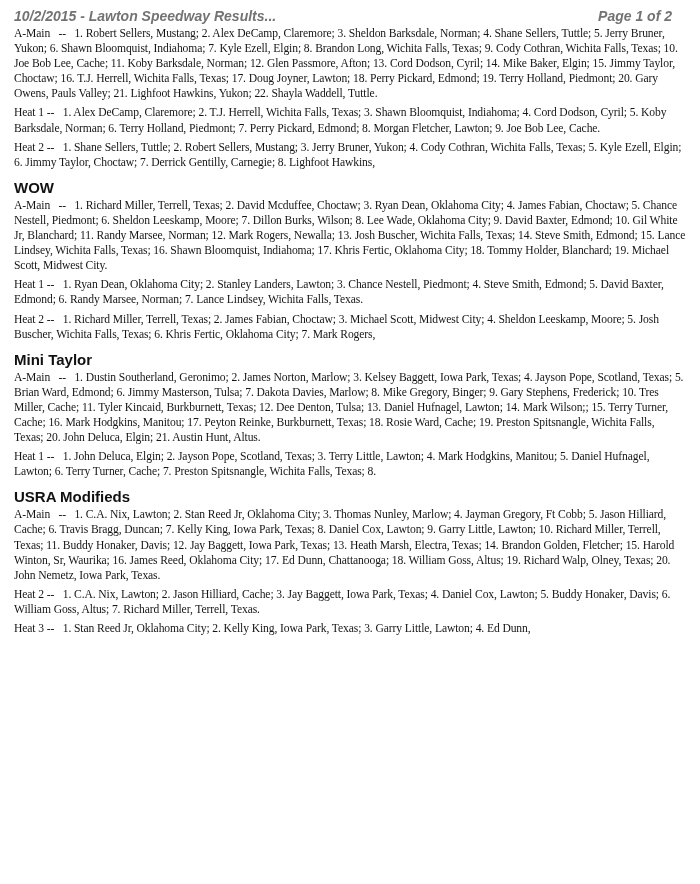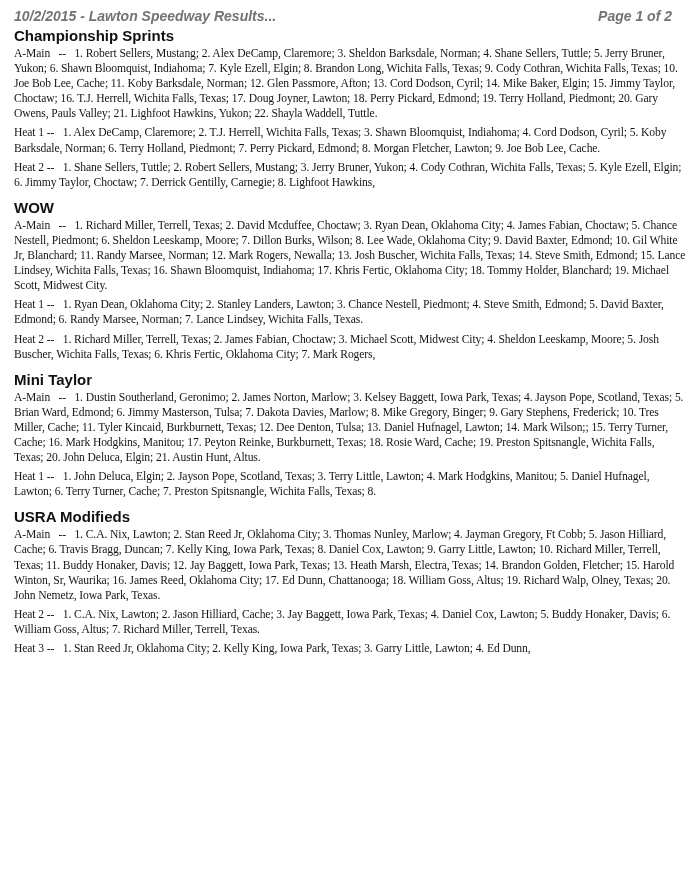--- a/index.html
+++ b/index.html
@@ -30,21 +30,20 @@
 <body>
 
 <div class="header">
   <span>10/2/2015 - Lawton Speedway Results...</span>
   <span class="page-no">Page 1 of   2</span>
 </div>
 
 <div class="content">
 
   <div class="section">
-    <h2 class="section-title">Championship Sprints</h2>
     <p class="race"><span class="race-label">A-Main   --   </span><span>1. Robert Sellers, Mustang; 2. Alex DeCamp, Claremore; 3. Sheldon Barksdale, Norman; 4. Shane Sellers, Tuttle; 5. Jerry Bruner, Yukon; 6. Shawn Bloomquist, Indiahoma; 7. Kyle Ezell, Elgin; 8. Brandon Long, Wichita Falls, Texas; 9. Cody Cothran, Wichita Falls, Texas; 10. Joe Bob Lee, Cache; 11. Koby Barksdale, Norman; 12. Glen Passmore, Afton; 13. Cord Dodson, Cyril; 14. Mike Baker, Elgin; 15. Jimmy Taylor, Choctaw; 16. T.J. Herrell, Wichita Falls, Texas; 17. Doug Joyner, Lawton; 18. Perry Pickard, Edmond; 19. Terry Holland, Piedmont; 20. Gary Owens, Pauls Valley; 21. Lighfoot Hawkins, Yukon; 22. Shayla Waddell, Tuttle.</span></p>
     <p class="race"><span class="race-label">Heat 1 --   </span><span>1. Alex DeCamp, Claremore; 2. T.J. Herrell, Wichita Falls, Texas; 3. Shawn Bloomquist, Indiahoma; 4. Cord Dodson, Cyril; 5. Koby Barksdale, Norman; 6. Terry Holland, Piedmont; 7. Perry Pickard, Edmond; 8. Morgan Fletcher, Lawton; 9. Joe Bob Lee, Cache.</span></p>
     <p class="race"><span class="race-label">Heat 2 --   </span><span>1. Shane Sellers, Tuttle; 2. Robert Sellers, Mustang; 3. Jerry Bruner, Yukon; 4. Cody Cothran, Wichita Falls, Texas; 5. Kyle Ezell, Elgin; 6. Jimmy Taylor, Choctaw; 7. Derrick Gentilly, Carnegie; 8. Lighfoot Hawkins,</span></p>
   </div>
 
   <div class="section">
     <h2 class="section-title">WOW</h2>
     <p class="race"><span class="race-label">A-Main   --   </span><span>1. Richard Miller, Terrell, Texas; 2. David Mcduffee, Choctaw; 3. Ryan Dean, Oklahoma City; 4. James Fabian, Choctaw; 5. Chance Nestell, Piedmont; 6. Sheldon Leeskamp, Moore; 7. Dillon Burks, Wilson; 8. Lee Wade, Oklahoma City; 9. David Baxter, Edmond; 10. Gil White Jr, Blanchard; 11. Randy Marsee, Norman; 12. Mark Rogers, Newalla; 13. Josh Buscher, Wichita Falls, Texas; 14. Steve Smith, Edmond; 15. Lance Lindsey, Wichita Falls, Texas; 16. Shawn Bloomquist, Indiahoma; 17. Khris Fertic, Oklahoma City; 18. Tommy Holder, Blanchard; 19. Michael Scott, Midwest City.</span></p>
     <p class="race"><span class="race-label">Heat 1 --   </span><span>1. Ryan Dean, Oklahoma City; 2. Stanley Landers, Lawton; 3. Chance Nestell, Piedmont; 4. Steve Smith, Edmond; 5. David Baxter, Edmond; 6. Randy Marsee, Norman; 7. Lance Lindsey, Wichita Falls, Texas.</span></p>
     <p class="race"><span class="race-label">Heat 2 --   </span><span>1. Richard Miller, Terrell, Texas; 2. James Fabian, Choctaw; 3. Michael Scott, Midwest City; 4. Sheldon Leeskamp, Moore; 5. Josh Buscher, Wichita Falls, Texas; 6. Khris Fertic, Oklahoma City; 7. Mark Rogers,</span></p>

